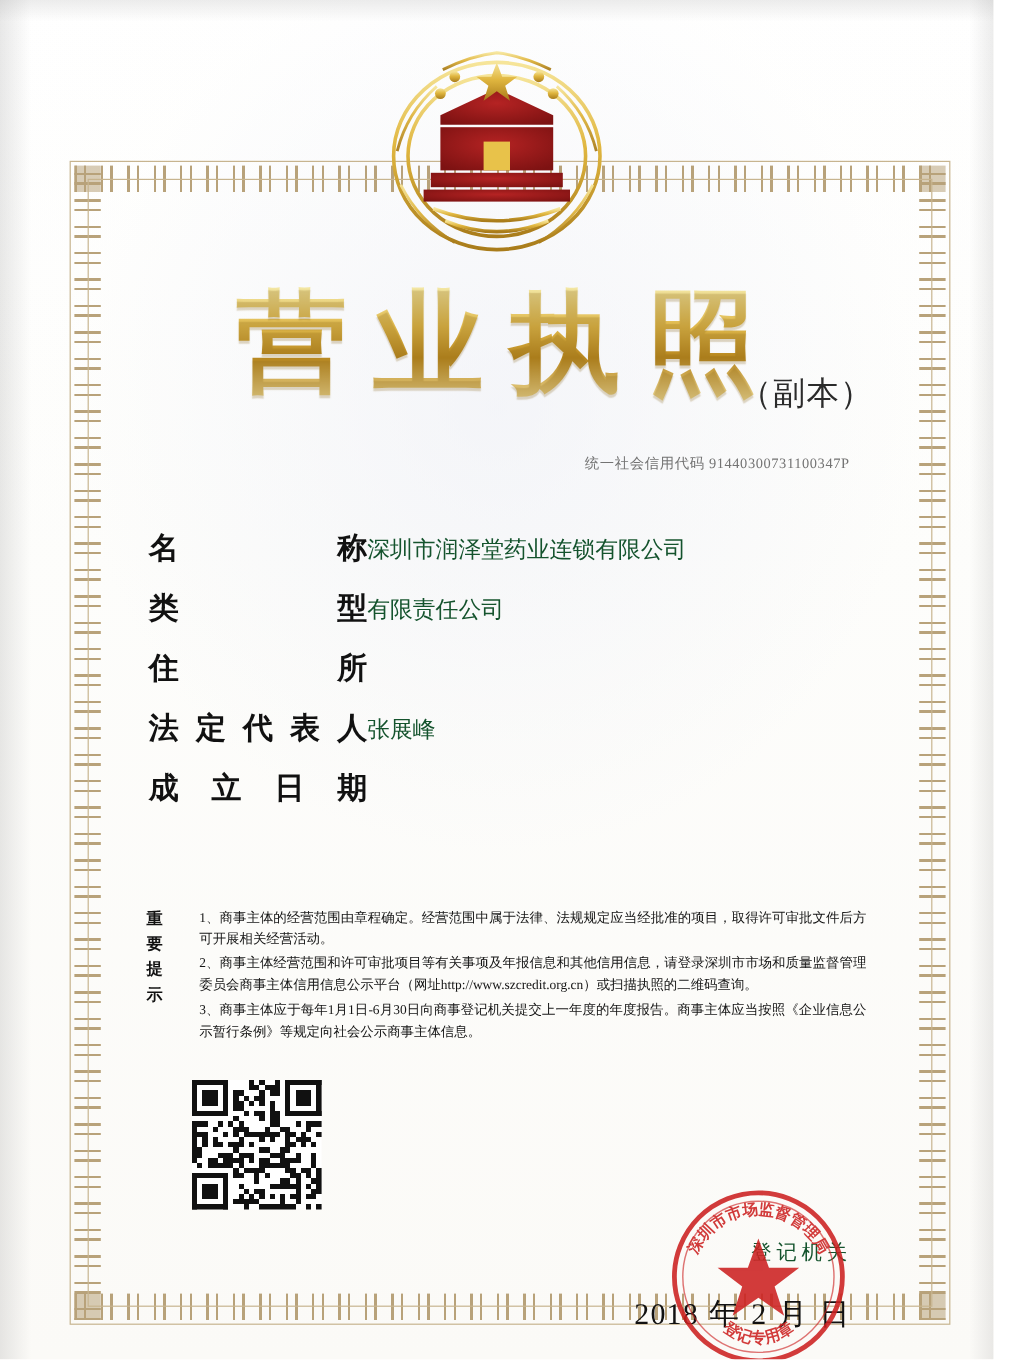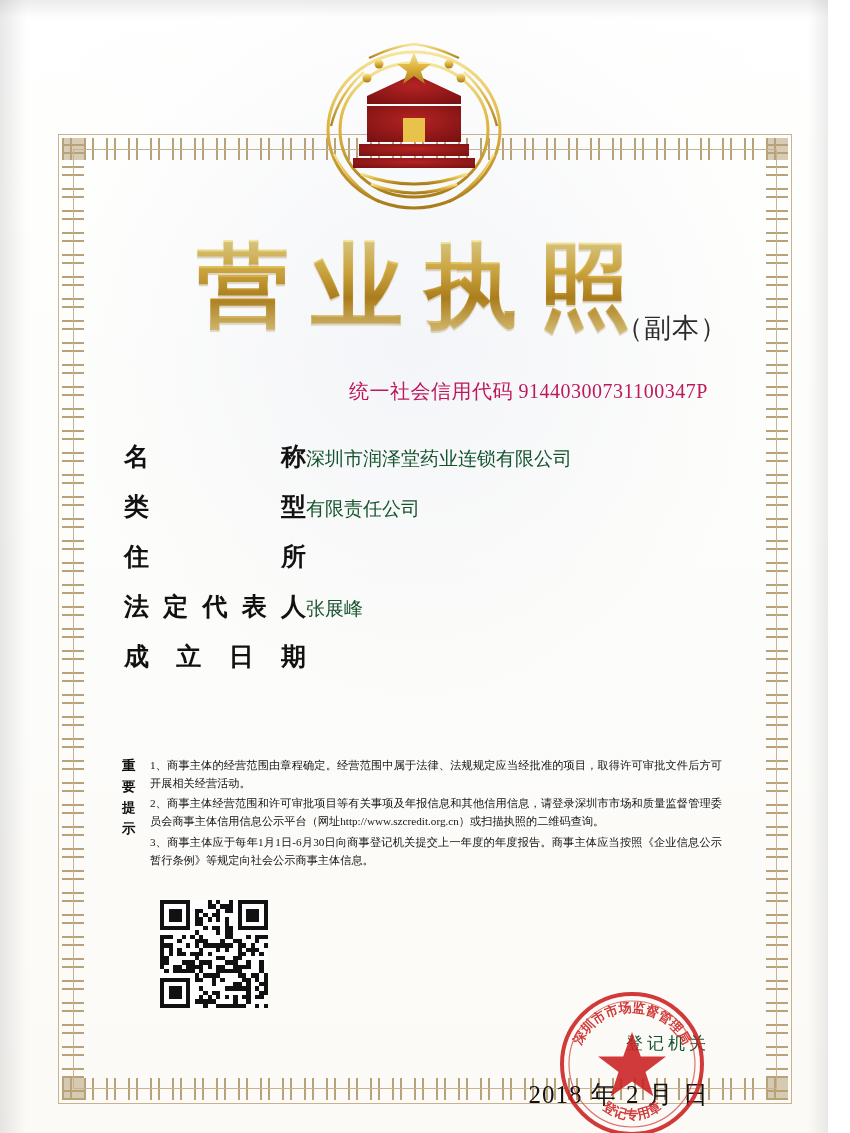--- a/index.html
+++ b/index.html
@@ -137,22 +137,22 @@
     color: #2b2b2b;
     letter-spacing: 1px;
     text-align: right;
   }
 
   
   .credit-code {
     position: absolute;
     right: 120px;
     top: 378px;
-    font-size: 20px;
-    color: #be185d;
+    font-size: 12px;
+    color: #737373;
     letter-spacing: .5px;
     white-space: nowrap;
     margin-left: 28px;
   }
 
   
   .fields {
     position: absolute;
     left: 124px;
     top: 440px;
@@ -199,21 +199,21 @@
     color: #111;
     letter-spacing: 0;
   }
   .notice-body {
     flex: 1;
     font-size: 11.2px;
     line-height: 1.62;
     color: #141414;
     text-align: justify;
   }
-  .notice-body p { margin: 0 0 2px 0; }
+  .notice-body p { margin: 0 0 2px 16px; }
 
   
   .qr {
     position: absolute;
     left: 160px;
     top: 900px;
     width: 108px;
     height: 108px;
   }
   .qr canvas, .qr .qr-grid {

